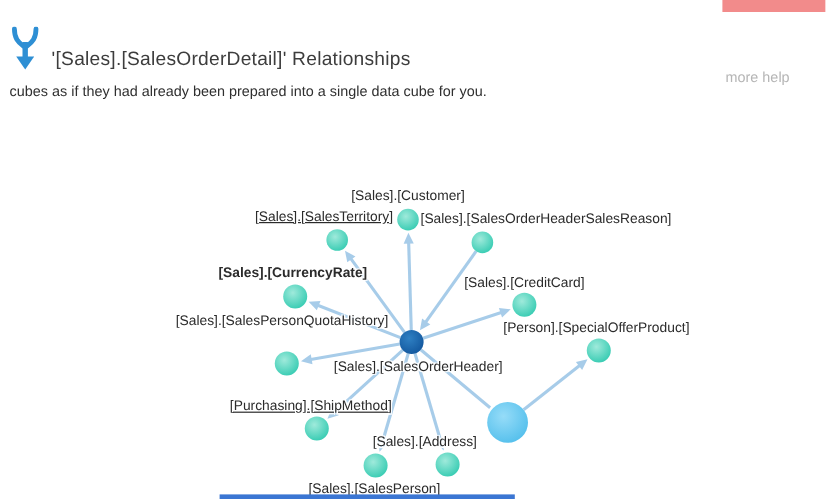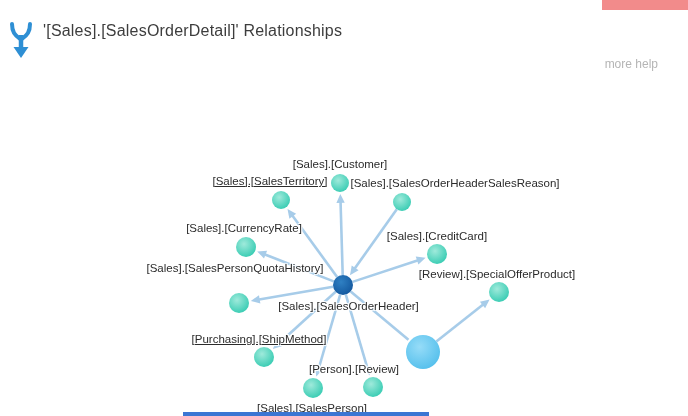--- a/index.html
+++ b/index.html
@@ -7,21 +7,21 @@
     width:688px;height:416px;position:relative;overflow:hidden;
     background:#ffffff;font-family:"Liberation Sans",sans-serif;
   }
   .top-bar{position:absolute;top:0;right:0;width:86px;height:10px;}
   .more-help{
     position:absolute;top:13px;right:30px;
     font-size:12px;color:#b5b5b5;text-decoration:none;cursor:pointer;margin-top:44px;
   }
   .title-row{
     position:absolute;top:22px;left:8px;
-    display:flex;align-items:flex-start;gap:9px;
+    display:flex;align-items:flex-end;gap:9px;
   }
   .title-icon{width:26px;height:37px;display:inline-block;}
   h1.page-title{
     margin:0;font-size:16px;font-weight:400;color:#3d3d3d;letter-spacing:.2px;
   }
   .desc{
     position:absolute;top:68px;left:8px;width:672px;
     font-size:12px;line-height:17px;color:#2f2f2f;margin:0;
   }
   .desc span{display:block;}
@@ -84,42 +84,43 @@
       <circle cx="239" cy="303" r="10" fill="url(#gRelated)"></circle>
       <circle cx="423" cy="352" r="17" fill="url(#gHub)"></circle>
       <circle cx="264" cy="357" r="10" fill="url(#gRelated)"></circle>
       <circle cx="373" cy="387" r="10" fill="url(#gRelated)"></circle>
       <circle cx="313" cy="388" r="10" fill="url(#gRelated)"></circle>
     </svg>
   <div id="labels">
       <div class="node-label" style="left: 340px; top: 164px;">[Sales].[Customer]</div>
       <div class="node-label" style="left: 270px; top: 181px; text-decoration: underline;">[Sales].[SalesTerritory]</div>
       <div class="node-label" style="left: 455px; top: 183px;">[Sales].[SalesOrderHeaderSalesReason]</div>
-      <div class="node-label" style="left: 244px; top: 228px;">[Sales].[CurrencyRate]</div>
+      <div class="node-label" style="left: 244px; top: 228px; font-weight: bold;">[Sales].[CurrencyRate]</div>
       <div class="node-label" style="left: 437px; top: 236px;">[Sales].[CreditCard]</div>
-      <div class="node-label" style="left: 497px; top: 274px;">[Review].[SpecialOfferProduct]</div>
+      <div class="node-label" style="left: 497px; top: 274px;">[Person].[SpecialOfferProduct]</div>
       <div class="node-label" style="left: 235px; top: 268px;">[Sales].[SalesPersonQuotaHistory]</div>
       <div class="node-label" style="left: 341px; top: 306px; padding-left: 15px;">[Sales].[SalesOrderHeader]</div>
       <div class="node-label" style="left: 259px; top: 339px; text-decoration: underline;">[Purchasing].[ShipMethod]</div>
-      <div class="node-label" style="left: 354px; top: 369px;">[Person].[Review]</div>
+      <div class="node-label" style="left: 354px; top: 369px;">[Sales].[Address]</div>
       <div class="node-label" style="left: 312px; top: 408px;">[Sales].[SalesPerson]</div>
     </div>
 </div>
 
 <div class="top-bar" style="background: rgb(242, 139, 139);"></div>
 <a class="more-help">more help</a>
 
 <div class="title-row">
   <span class="title-icon">
     <svg width="26" height="37" viewBox="0 0 26 37">
       <path d="M4 2 C4 10 7 13 11.5 16.5" fill="none" stroke="#2e8fd4" stroke-width="4" stroke-linecap="round"></path>
       <path d="M22 2 C22 10 19 13 14.5 16.5" fill="none" stroke="#2e8fd4" stroke-width="4" stroke-linecap="round"></path>
       <path d="M13 13 L13 27" fill="none" stroke="#2e8fd4" stroke-width="4.5"></path>
       <polygon points="5.5,25 20.5,25 13,36" fill="#2e8fd4"></polygon>
     </svg>
   </span>
   <h1 class="page-title">'[Sales].[SalesOrderDetail]' Relationships</h1>
 </div>
 
 <p class="desc">
+  <span>cubes as if they had already been prepared into a single data cube for you.</span>
 </p>
 
 <div class="bottom-bar" style="background: rgb(59, 118, 211);"></div>
 
 </body></html>

